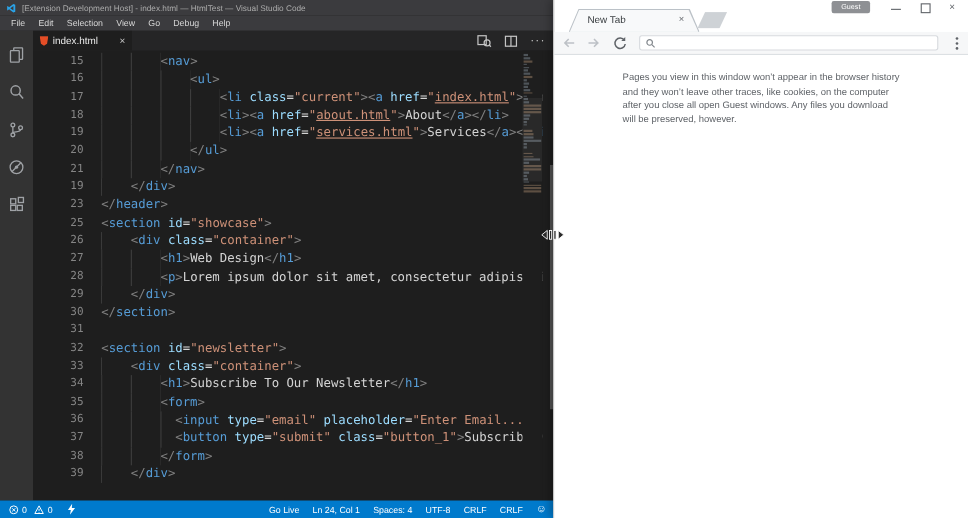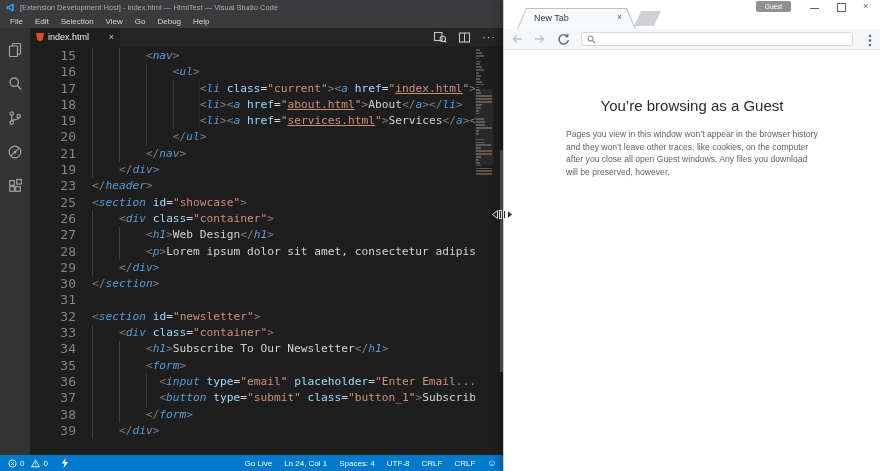--- a/index.html
+++ b/index.html
@@ -20,25 +20,25 @@
   .html5-icon{width:8px;height:9px;background:#e44d26;clip-path:polygon(0 0,100% 0,85% 80%,50% 100%,15% 80%);flex:none;}
   .tab-label{font-size:9px;color:#eaeaea;white-space:nowrap;}
   .tab-close{margin-left:auto;font-size:9px;color:#c8c8c8;line-height:1;}
   .tab-actions{margin-left:auto;display:flex;align-items:center;gap:11px;padding-right:9px;}
   .more-dots{font-size:11px;color:#c5c5c5;letter-spacing:1px;line-height:1;}
   
   .editor{position:absolute;left:30px;top:46px;right:0;bottom:16px;overflow:hidden;
           font-family:"DejaVu Sans Mono",monospace;font-size:11.2px;padding-top:2px;}
   .code-line{display:flex;height:16.3px;line-height:16.3px;white-space:pre;box-sizing:border-box;}
   .code-line.cur{box-shadow:inset 0 0 0 1px #2d2d2d;}
-  .ln{width:46px;text-align:right;color:#858585;font-size:13px;flex:none;}
+  .ln{width:46px;text-align:right;color:#858585;font-size:10px;flex:none;}
   .lc{margin-left:16px;display:flex;flex:none;}
   .ind{display:inline-block;background-image:linear-gradient(to right,#404040 1px,transparent 1px);
        background-size:4ch 100%;background-repeat:repeat-x;}
-  .c-p{color:#808080;} .c-t{color:#569cd6;font-style:italic;} .c-a{color:#9cdcfe;} .c-o{color:#d4d4d4;}
+  .c-p{color:#808080;} .c-t{color:#569cd6;} .c-a{color:#9cdcfe;} .c-o{color:#d4d4d4;}
   .c-s{color:#ce9178;} .c-l{color:#ce9178;text-decoration:underline;} .c-x{color:#d4d4d4;}
   .minimap{position:absolute;right:12px;top:46px;width:18px;bottom:16px;background:#1e1e1e;padding-top:3px;box-sizing:border-box;}
   .mm-row{height:1.8px;margin:0 0 1.1px 1px;}
   .mm-view{position:absolute;left:0;right:0;top:43px;height:76px;background:rgba(255,255,255,.05);}
   .scrollzone{position:absolute;right:0;top:46px;width:12px;bottom:16px;background:#1e1e1e;}
   .vslider{position:absolute;right:2px;top:104px;width:3px;height:222px;background:rgba(150,150,150,.45);}
   
   .statusbar{position:absolute;left:0;bottom:0;right:0;height:16px;background:#007acc;display:flex;
              align-items:center;padding:0 8px;color:#fff;font-size:8px;box-sizing:border-box;}
   .sb-left{display:flex;align-items:center;gap:3px;}
@@ -316,21 +316,20 @@
       <span class="b-dots">
         <svg width="4" height="13" viewBox="0 0 4 13">
             <circle cx="2" cy="2" r="1.2" fill="#5f6368"></circle>
             <circle cx="2" cy="6.5" r="1.2" fill="#5f6368"></circle>
             <circle cx="2" cy="11" r="1.2" fill="#5f6368"></circle>
           </svg>
       </span>
     </div>
 
     <div class="b-content">
-      <h1 class="g-heading">You’re browsing as a Guest</h1>
       <p class="g-body">Pages you view in this window won’t appear in the browser history and they won’t leave other traces, like cookies, on the computer after you close all open Guest windows. Any files you download will be preserved, however.</p>
     </div>
   </section>
 
   <span class="resize-cursor">
     <svg width="21" height="11" viewBox="0 0 21 11">
       <g fill="#2b2b2b" stroke="#fff" stroke-width="0.8">
         <polygon points="0.5,5.5 5.5,1.5 5.5,9.5"></polygon>
         <rect x="7.5" y="1.5" width="2" height="8"></rect>
         <rect x="11.5" y="1.5" width="2" height="8"></rect>

